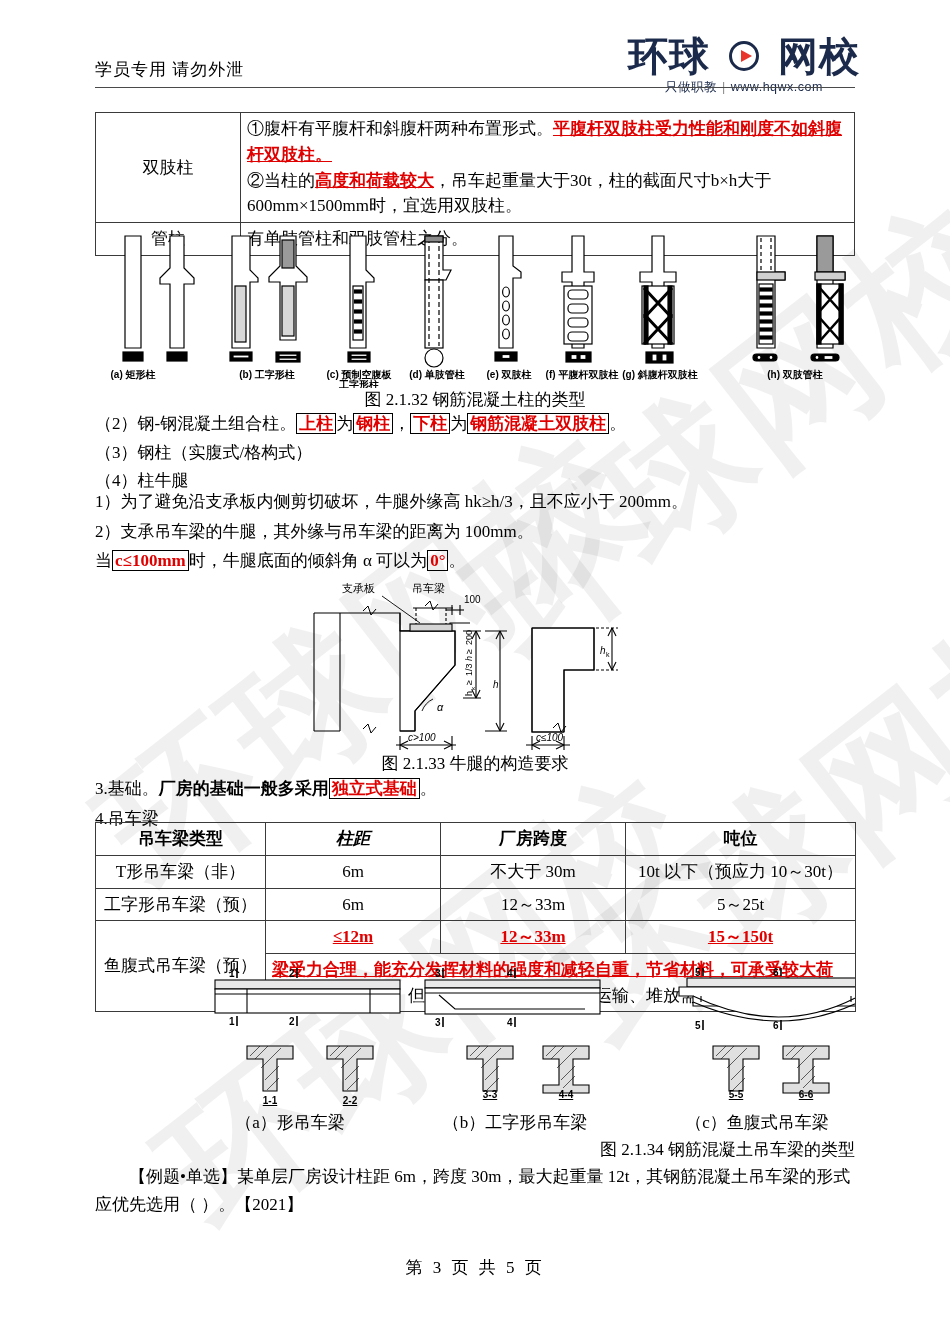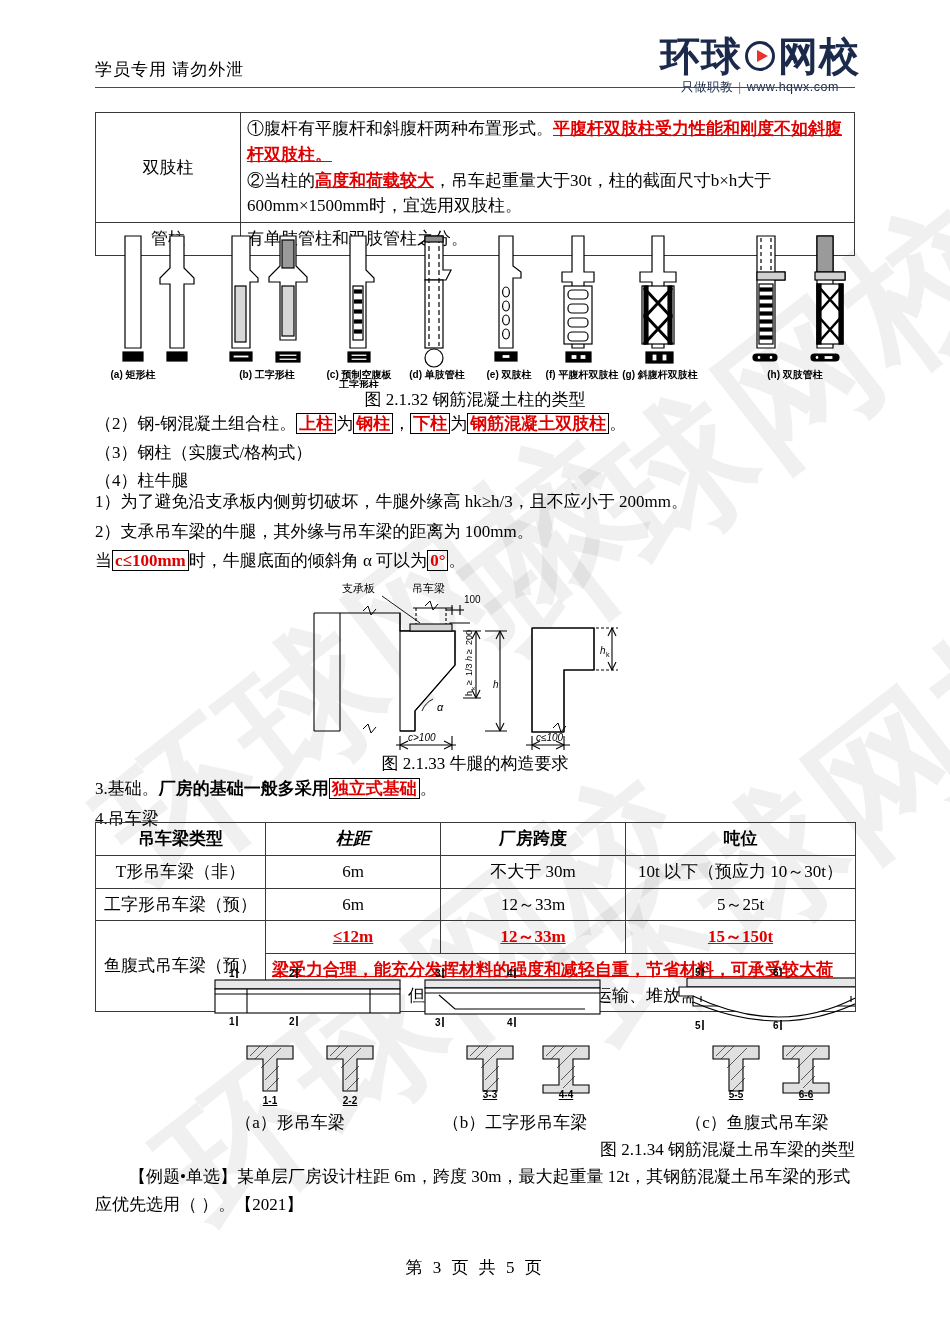--- a/index.html
+++ b/index.html
@@ -46,21 +46,21 @@
   }
   .hdr-rule{
     position:absolute; left:0; top:37px; width:760px;
     border-bottom:1.6px solid #4a4a4a;
   }
   .logo{ position:absolute; right:-5px; top:-14px; text-align:center; }
   .logo-main{
     font-family:"Liberation Sans",sans-serif;
     font-size:40px; font-weight:700; color:#1b2a4a;
     letter-spacing:1px; line-height:1;
-    display:flex; align-items:center; gap:2px;
+    display:flex; align-items:center; gap:18px;
   }
   .logo-play{
     display:inline-block; width:30px; height:30px;
     border:3.5px solid #1b2a4a; border-radius:50%;
     position:relative; margin:0 1px;
   }
   .logo-play:after{
     content:""; position:absolute; left:9px; top:6px;
     border-left:11px solid #e8342a;
     border-top:6.5px solid transparent;

